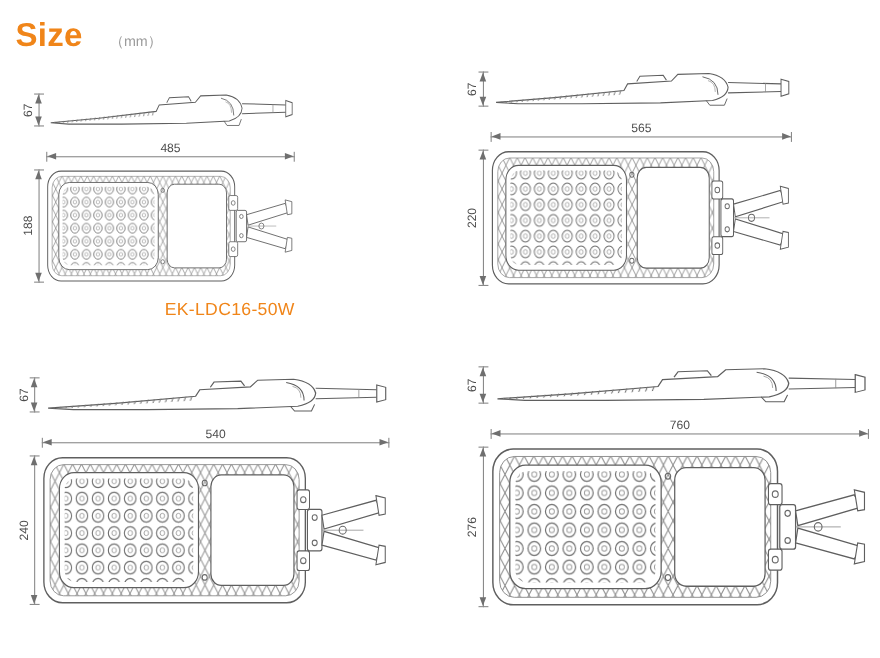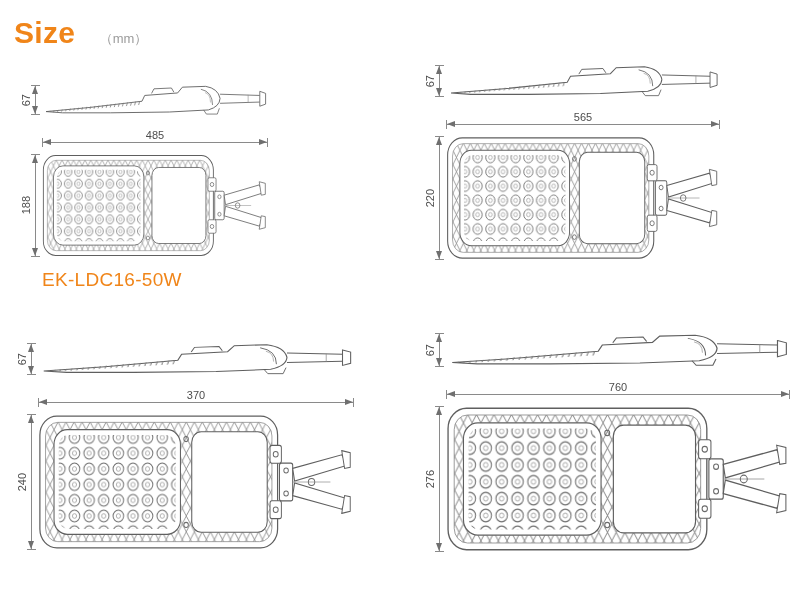--- a/index.html
+++ b/index.html
@@ -24,22 +24,22 @@
   .c1 { left:16px;  top:76px;  --w:226px; --sh:48px; --th:103px; }
   .c2 { left:420px; top:56px;  --w:274px; --sh:50px; --th:124px; }
   .c3 { left:12px;  top:334px; --w:316px; --sh:50px; --th:136px; }
   .c4 { left:420px; top:324px; --w:344px; --sh:52px; --th:146px; }
 
   .sdim-wrap { grid-column:1; grid-row:1; display:flex; align-items:center; justify-content:flex-end; }
   .side-svg  { grid-column:2; grid-row:1; width:var(--w); height:var(--sh); display:block; }
   .dim-h     { grid-column:2; grid-row:2; width:var(--w); padding-top:5px; }
   .tdim      { grid-column:1; grid-row:3; height:var(--th); justify-self:end; }
   .top-svg   { grid-column:2; grid-row:3; width:var(--w); height:var(--th); display:block; }
-  .model     { grid-column:2; grid-row:4; align-self:end; text-align:left;
-               color:#f08519; font-size:19px; letter-spacing:.3px; padding-bottom:2px; }
+  .model     { grid-column:2; grid-row:4; align-self:end; text-align:right;
+               color:#f08519; font-size:16px; letter-spacing:.3px; padding-bottom:2px; }
 
   
   .dim-text   { font-size:11px; color:#4d4d4d; }
   .dim-text-v { font-size:11px; color:#4d4d4d; writing-mode:vertical-rl; transform:rotate(180deg); }
 
   .dim-h { display:flex; flex-direction:column; justify-content:flex-start; align-items:center; }
   .dim-h .dim-text { margin-bottom:1px; }
   .dline { position:relative; width:100%; height:1px; background:#8a8a8a; }
   .dline::before,.dline::after { content:""; position:absolute; top:-4px; width:1px; height:9px; background:#8a8a8a; }
   .dline::before { left:0; } .dline::after { right:0; }
@@ -189,21 +189,21 @@
       <div class="vline">
           <i class="av at"></i>
           <i class="av ab"></i>
         </div>
     </div>
   </div>
   <svg class="side-svg" viewBox="0 0 330 58" preserveAspectRatio="none">
       <use href="#side-view-shape" xlink:href="#side-view-shape"></use>
     </svg>
   <div class="dim-h">
-    <span class="dim-text">370</span>
+    <span class="dim-text">540</span>
     <div class="dline">
         <i class="ah al"></i>
         <i class="ah ar"></i>
       </div>
   </div>
   <div class="dim-v tdim">
     <span class="dim-text-v">240</span>
     <div class="vline">
         <i class="av at"></i>
         <i class="av ab"></i>

